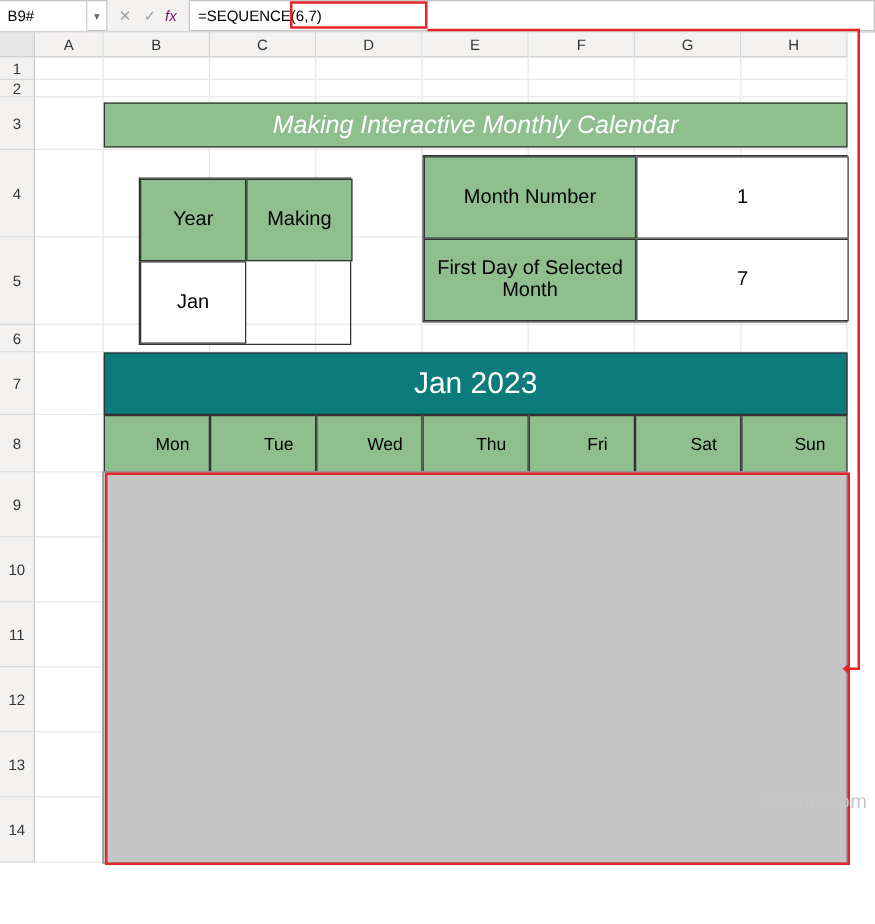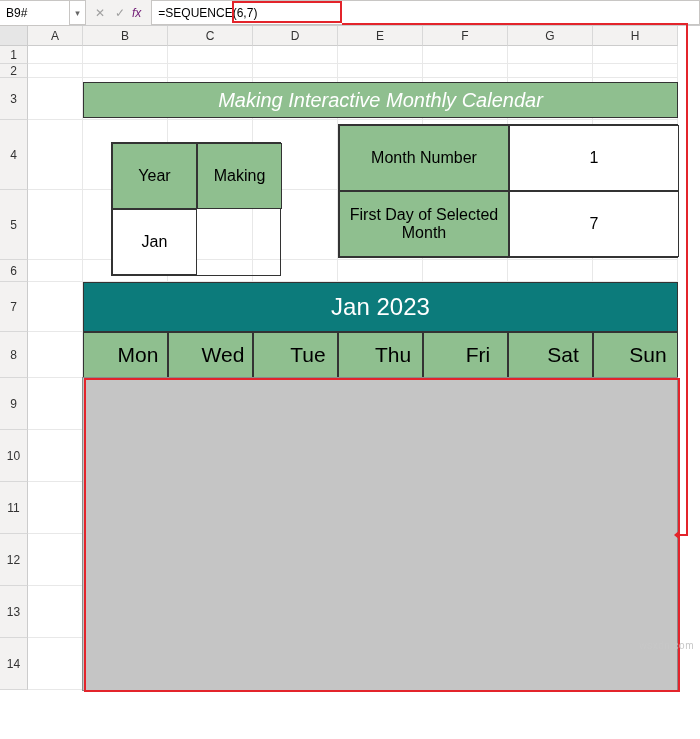--- a/index.html
+++ b/index.html
@@ -174,21 +174,21 @@
   }
   .cal-head{
     display:grid;
     grid-template-columns: repeat(7,85px);
     height:46px;
   }
   .cal-head > div{
     background:#8fbf8f;
     border:1.5px solid #333;
     display:flex;align-items:center;justify-content:center;
-    font-size:21px;
+    font-size:14px;
     padding-left:25px;
   }
   .cal-body{
     display:grid;
     grid-template-columns:repeat(7,85px);
     grid-auto-rows:52px;
     position:relative;
   }
   .cal-body > div{
     border:1px solid #8b8b8b;
@@ -229,21 +229,21 @@
     width:0;height:0;
     border-right:6px solid #e3242b;
     border-top:5px solid transparent;
     border-bottom:5px solid transparent;
     pointer-events:none;
   }
   .watermark{
     position:absolute;
     right:6px;
     bottom:88px;
-    font-size:10px;
+    font-size:16px;
     color:#c7c7c7;
     letter-spacing:0.5px;
   }
 </style>
 </head>
 <body>
 
 <div class="top-area">
   <div class="namebox-row">
     <div class="name-box">B9#</div>
@@ -412,22 +412,22 @@
     <div class="lbl">Month Number</div>
     <div>1</div>
     <div class="lbl">First Day of Selected Month</div>
     <div>7</div>
   </div>
 
   <div class="cal">
     <div class="cal-title">Jan 2023</div>
     <div class="cal-head" id="calhead">
         <div>Mon</div>
+        <div>Tue</div>
         <div>Wed</div>
-        <div>Tue</div>
         <div>Thu</div>
         <div>Fri</div>
         <div>Sat</div>
         <div>Sun</div>
       </div>
     <div class="cal-body" id="calbody">
       <div class="sel-outline"></div>
     <div class="first">1</div>
         <div>2</div>
         <div>3</div>

